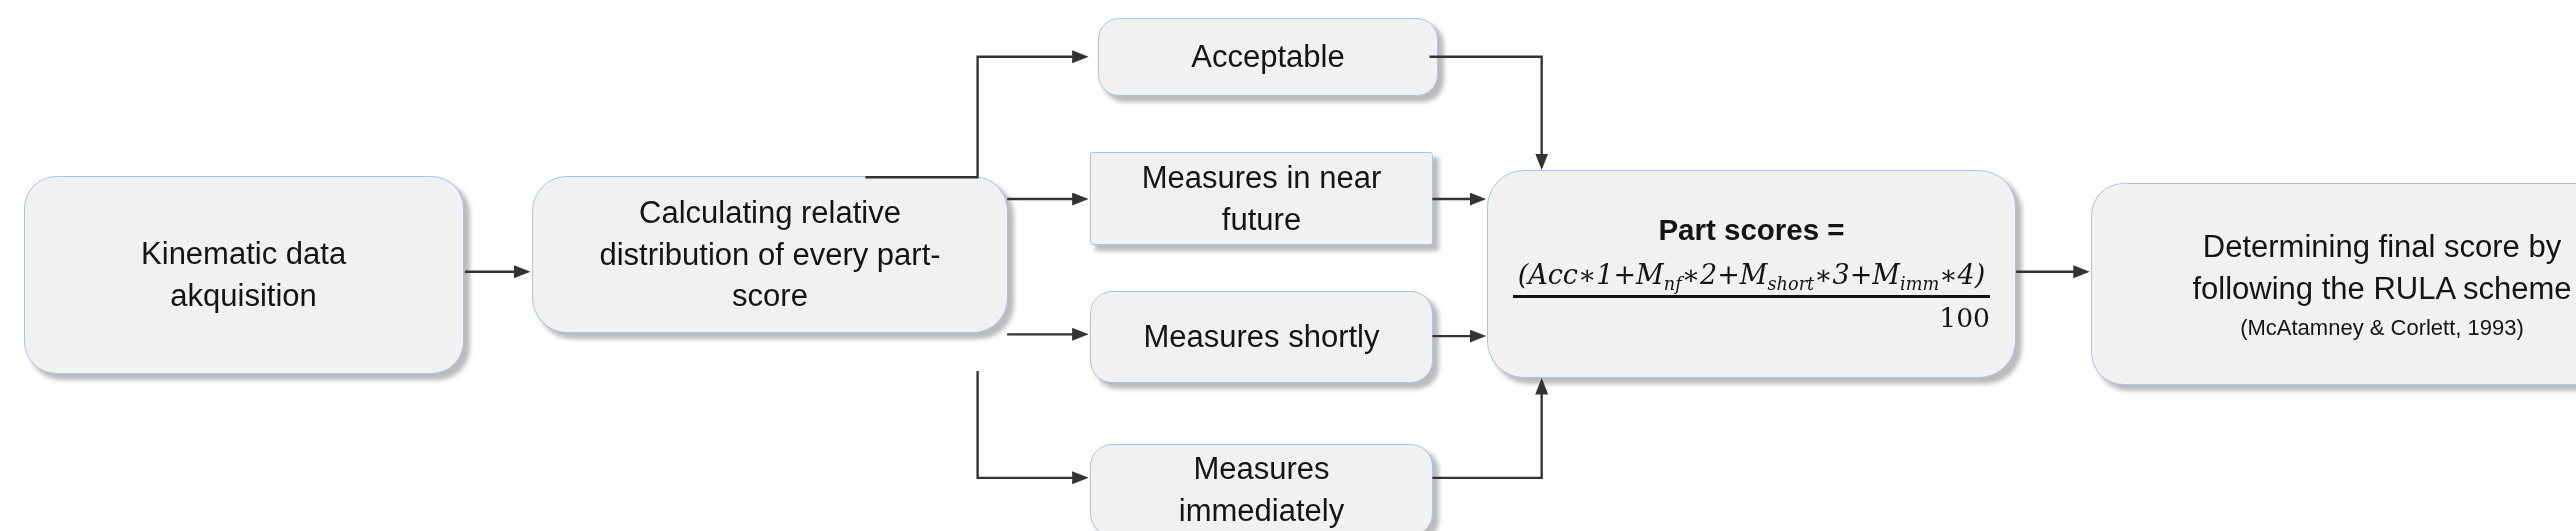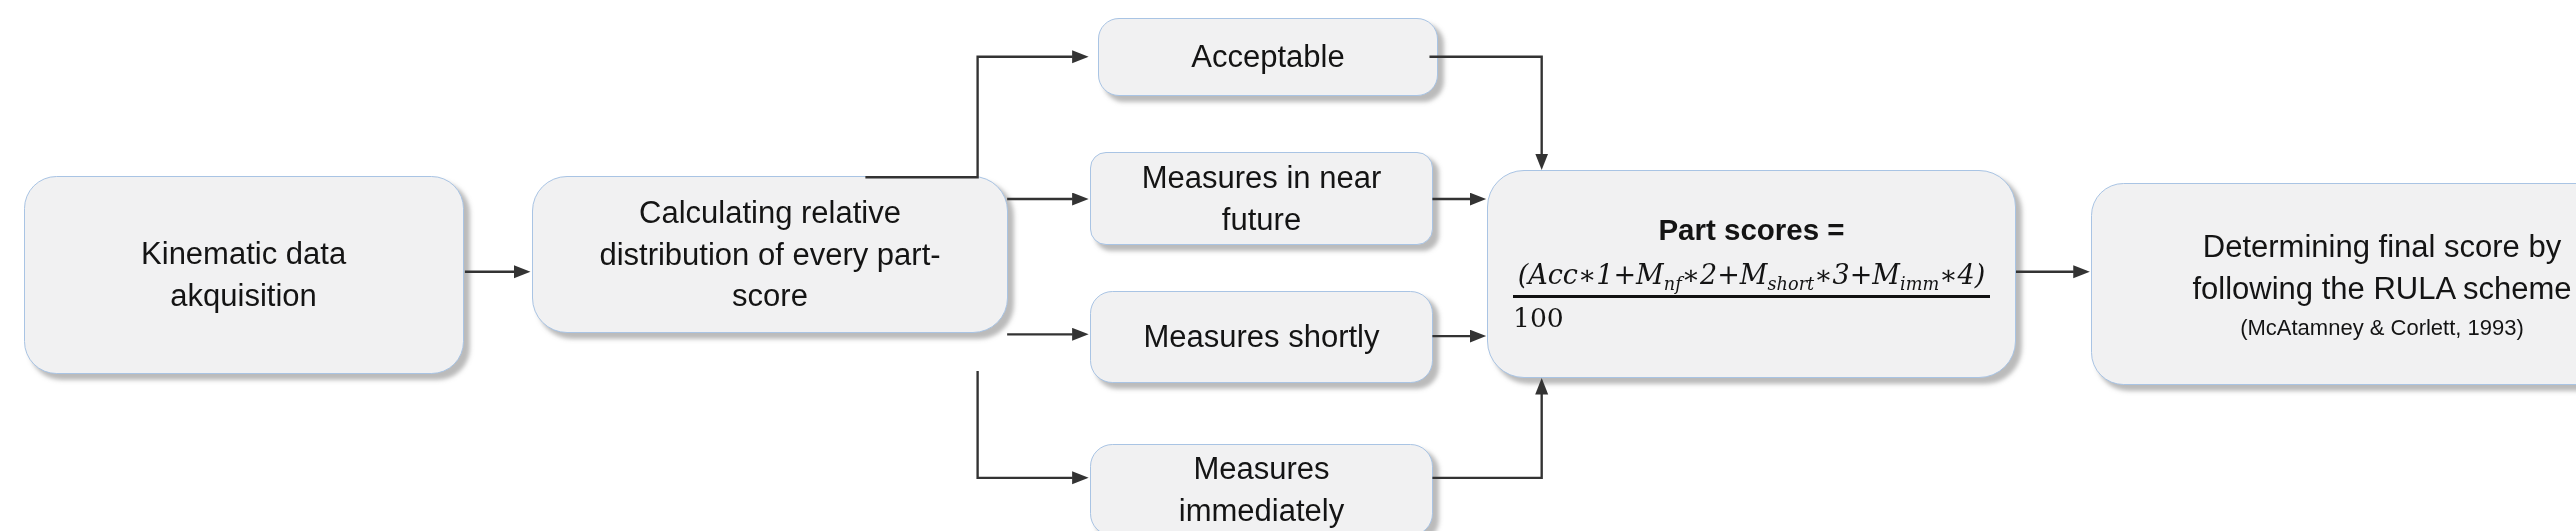--- a/index.html
+++ b/index.html
@@ -26,32 +26,32 @@
     box-shadow:5.3px 5.9px 4.7px rgba(120,120,120,0.5);
     display:flex;flex-direction:column;
     align-items:center;justify-content:center;
     text-align:center;
     font-size:31px;line-height:1.35;
   }
   .node .line{display:block;}
   .n-kinematic  {left:23.6px;  top:176px; width:440px; height:198px; border-radius:32.5px;}
   .n-calculating{left:532px; top:176px; width:476px; height:157px; border-radius:35px;}
   .n-acceptable {left:1090px;top:17.7px;  width:340px; height:78px; border-radius:21px;margin-left:8px;}
-  .n-near       {left:1090px;top:152px; width:343px; height:93px; border-radius:16px;}
+  .n-near       {left:1090px;top:152px; width:343px; height:93px; border-radius:3px;}
   .n-shortly    {left:1090px;top:291px; width:343px; height:92px; border-radius:22.4px;}
   .n-immediately{left:1090px;top:444px; width:343px; height:92px; border-radius:22.4px;}
   .n-part       {left:1487px;top:170px; width:529px; height:208px; border-radius:37px; gap:15px;}
   .n-final      {left:2091px;top:183px; width:538px; height:202px; border-radius:32.5px;padding-left:44px;}
 
   .part-title{font-weight:bold;font-size:29.5px;line-height:1;}
   .frac{
     font-family:"DejaVu Serif",serif;
     font-style:italic;
     font-size:27px;line-height:1.15;
-    text-align:left;
+    text-align:right;
   }
   .frac .num{border-bottom:3.5px solid #111;padding:0 4.7px 4.7px;white-space:nowrap;}
   .frac sub{font-size:17.7px;line-height:0;font-style:italic;}
   .frac .den{font-style:normal;padding-top:4.7px;font-size:26.6px;}
 
   .citation{font-size:22px;line-height:1.25;margin-top:4.7px;}
 
   svg.wires{
     position:absolute;left:0;top:0;
     pointer-events:none;

